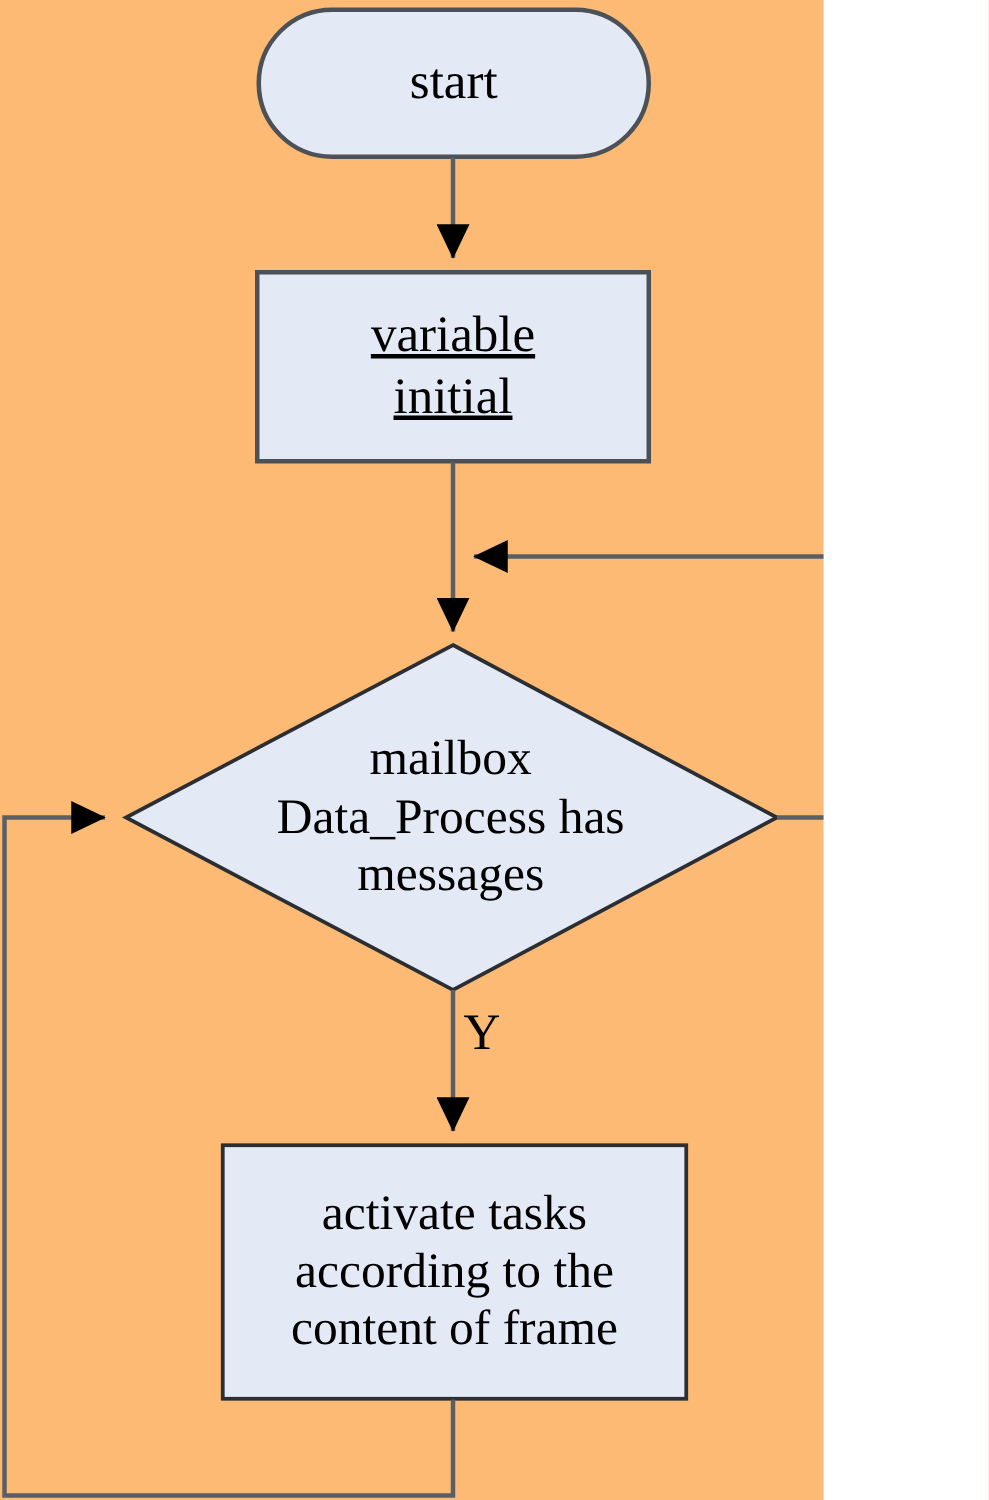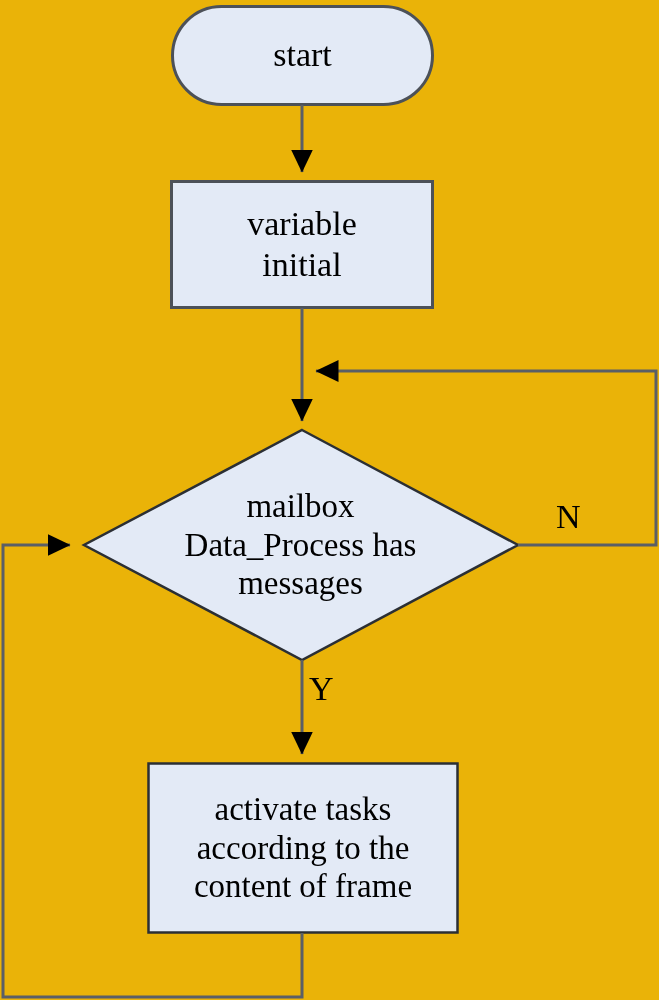--- a/index.html
+++ b/index.html
@@ -2,23 +2,23 @@
 <html><head>
 <meta charset="utf-8">
 <style>
   html, body {
     margin: 0;
     padding: 0;
     background: #ffffff;
   }
   #canvas {
     position: relative;
-    width: 659px;
+    width: 549px;
     height: 1000px;
-    background: #eab308;
+    background: #fdba74;
     overflow: hidden;
     font-family: "Liberation Serif", "DejaVu Serif", serif;
   }
   #flow-svg {
     position: absolute;
     left: 0;
     top: 0;
     width: 659px;
     height: 1000px;
   }
@@ -35,21 +35,21 @@
     justify-content: center;
   }
   .edge-label {
     position: absolute;
     color: #000000;
     font-family: "Liberation Serif", "DejaVu Serif", serif;
     font-size: 34px;
     line-height: 1;
   }
   #label-start       { left: 172px; top: 6px;   width: 261px; height: 99px;  font-size: 34px; }
-  #label-variable    { left: 171px; top: 181px; width: 262px; height: 127px; font-size: 34px; }
+  #label-variable    { left: 171px; top: 181px; width: 262px; height: 127px; font-size: 34px; text-decoration: underline; }
   #label-decision    { left: 110px; top: 470px; width: 381px; height: 150px; font-size: 33px; }
   #label-activate    { left: 148px; top: 763px; width: 310px; height: 170px; font-size: 33px; }
   #label-branch-no   { left: 556px; top: 500px; }
   #label-branch-yes  { left: 309px; top: 672px; }
 </style>
 </head>
 <body>
 
 <div id="canvas">
 

